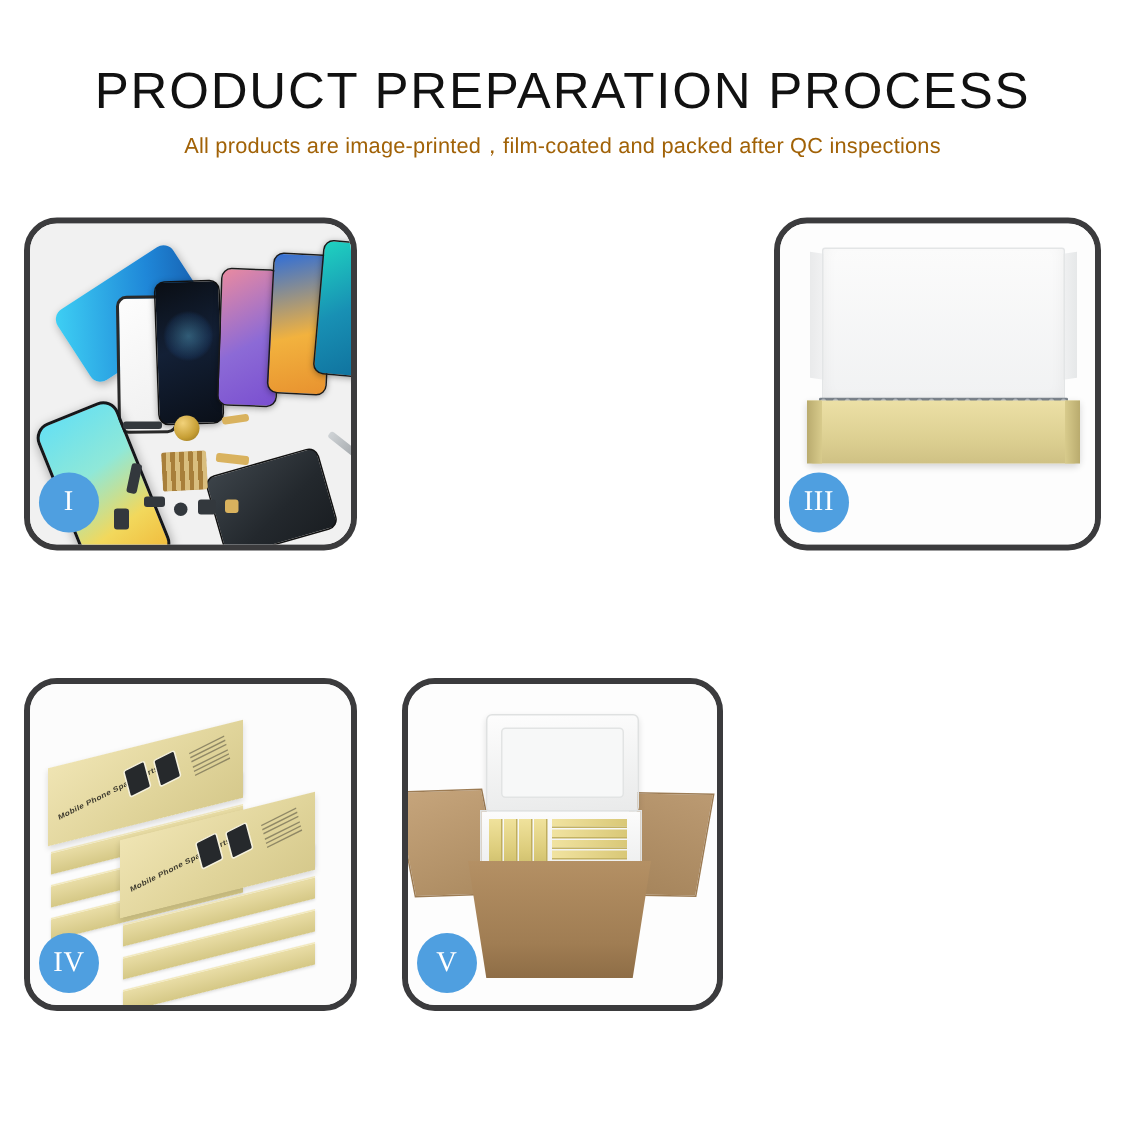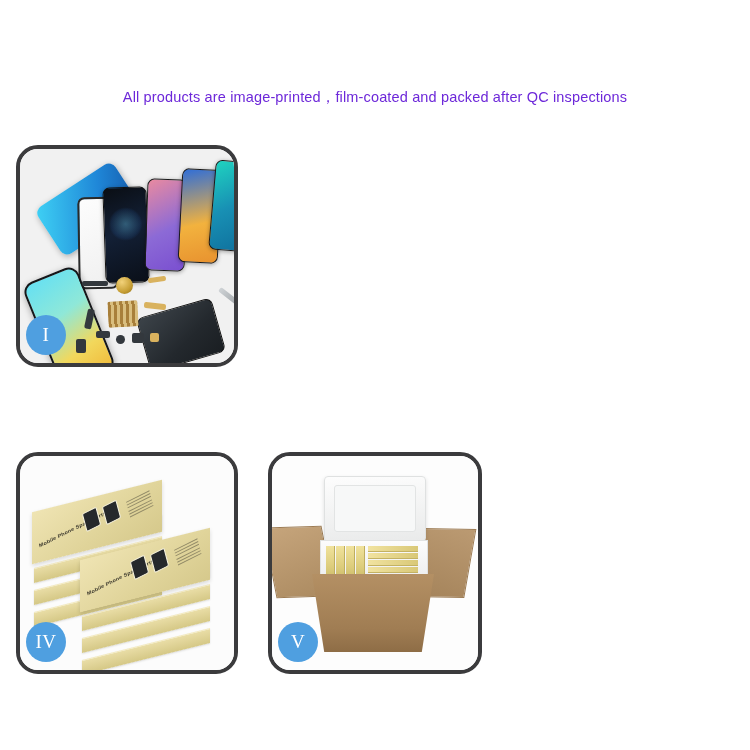--- a/index.html
+++ b/index.html
@@ -8,21 +8,21 @@
 
   .page { position:relative; width:750px; height:750px; background:#fff; }
 
   .title {
     position:absolute; left:0; top:42px; width:750px; text-align:center;
     font-size:34px; font-weight:400; letter-spacing:1.2px; color:#111;
     font-family:"Liberation Sans", sans-serif;
   }
   .subtitle {
     position:absolute; left:0; top:88px; width:750px; text-align:center;
-    font-size:14.5px; color:#6d28d9; letter-spacing:0.15px;
+    font-size:14.5px; color:#a16207; letter-spacing:0.15px;
   }
 
   .grid { position:absolute; left:0; top:0; width:750px; height:750px; }
 
   .panel {
     position:absolute;
     border:4px solid #3b3b3d;
     border-radius:22px;
     background:#f2f2f2;
     overflow:hidden;
@@ -250,20 +250,21 @@
   }
   .c6tapeA {position:absolute; left:42px; top:96px; width:14px; height:18px; background:#a98a62;}
   .c6tapeB {position:absolute; left:42px; top:152px; width:14px; height:18px; background:#a98a62;}
   .c6edge {position:absolute; left:123px; top:86px; width:2px; height:72px; background:#8d7050; opacity:.6;}
 </style>
 </head>
 <body>
 
 <div class="page">
 
+  <div class="title">PRODUCT PREPARATION PROCESS</div>
   <div class="subtitle">All products are image-printed，film-coated and packed after QC inspections</div>
 
   <div class="grid">
 
     <div class="panel" style="left:16px; top:145px; width:222px; height:222px;">
       <div class="scene">
         <div class="p1bg"></div>
         <div class="bluephone"></div>
         <div class="glassfilm"></div>
         <div class="ph a"></div>
@@ -282,20 +283,33 @@
         <div class="partbit" style="left:96px;top:186px;width:9px;height:9px;border-radius:50%;"></div>
         <div class="partbit" style="left:112px;top:184px;width:12px;height:10px;"></div>
         <div class="partgold" style="left:130px;top:184px;width:9px;height:9px;"></div>
         <div class="partbit" style="left:56px;top:190px;width:10px;height:14px;"></div>
         <div class="tweezer"></div>
       </div>
       <div class="badge" style="left:6px; bottom:8px;">I</div>
     </div>
 
 
+    <div class="panel" style="left:516px; top:145px; width:218px; height:222px;">
+      <div class="scene">
+        <div class="p3bg"></div>
+        <div class="lidflapL"></div>
+        <div class="lidflapR"></div>
+        <div class="lidwhite"></div>
+        <div class="boxinner"></div>
+        <div class="boxbody"></div>
+        <div class="boxlipL"></div>
+        <div class="boxlipR"></div>
+      </div>
+      <div class="badge" style="left:6px; bottom:8px;">III</div>
+    </div>
 
     <div class="panel" style="left:16px; top:452px; width:222px; height:222px;">
       <div class="scene">
         <div class="p4bg"></div>
         <div class="stack">
 
           <div class="slab" style="left:14px; top:74px;  transform:skewY(-14deg);"></div>
           <div class="slab" style="left:14px; top:96px;  transform:skewY(-14deg);"></div>
           <div class="slab" style="left:14px; top:118px; transform:skewY(-14deg);"></div>
           <div class="slab" style="left:14px; top:140px; transform:skewY(-14deg);"></div>

